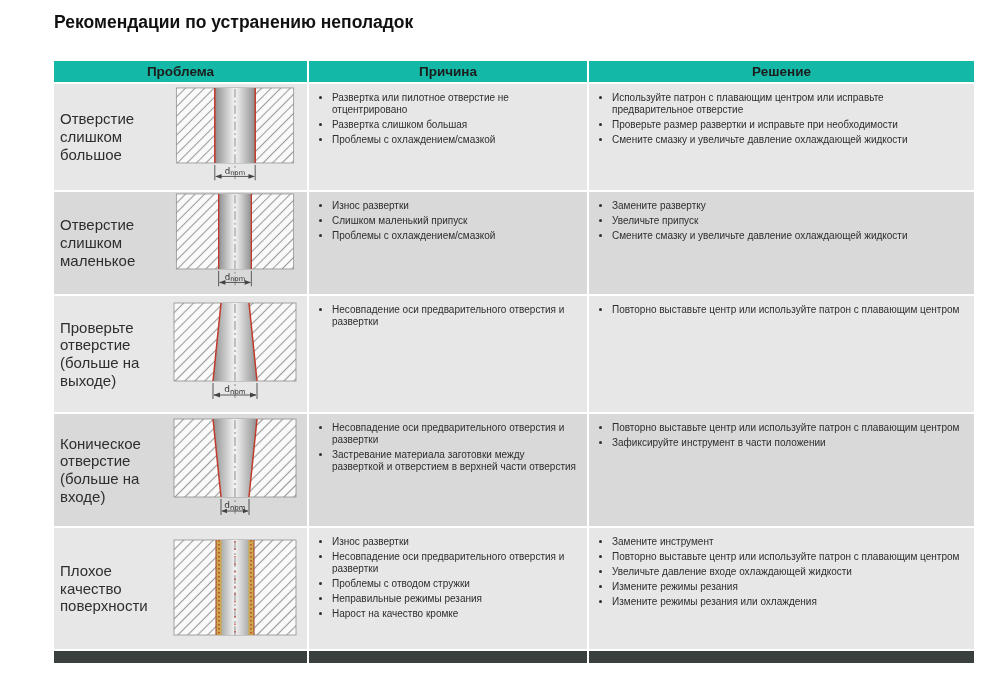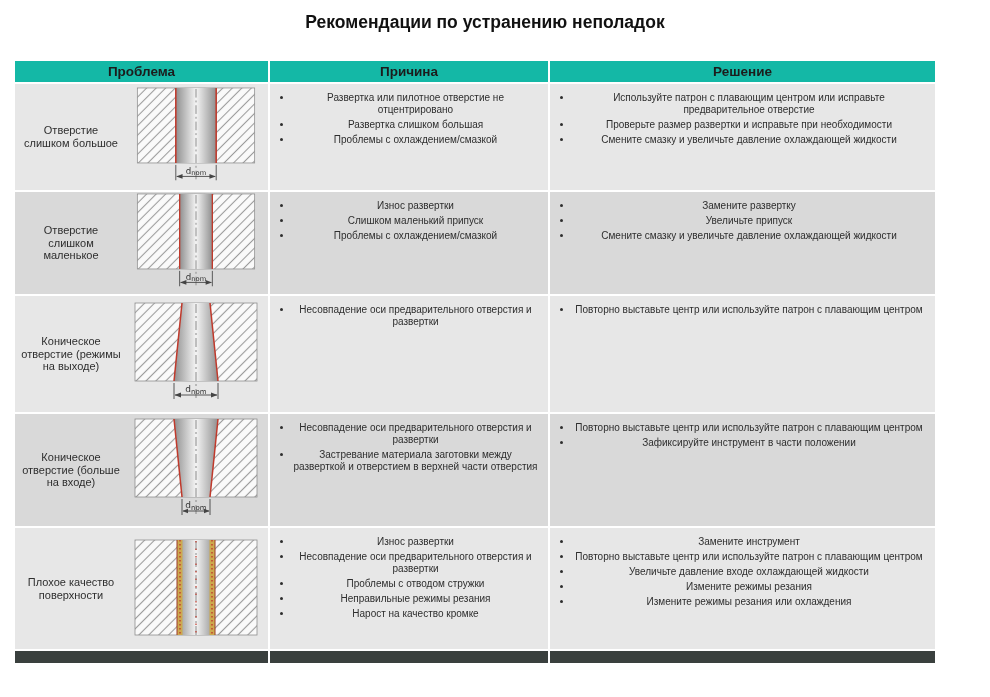--- a/index.html
+++ b/index.html
@@ -1,39 +1,39 @@
 <!DOCTYPE html>
 <html><head>
 <meta charset="utf-8">
 <style>
   html,body { margin:0; padding:0; background:#fff; }
   .page {
     width:990px; height:697px; box-sizing:border-box;
-    padding:12px 35px 0 15px; background:#fff;
+    padding:12px 35px 0 54px; background:#fff;
     font-family:"Liberation Sans","DejaVu Sans",sans-serif;
-    color:#2e2e2e; position:relative; overflow:hidden;text-align:center;
+    color:#2e2e2e; position:relative; overflow:hidden;
   }
   .title { margin:0 0 28px 0; font-size:17.5px; font-weight:bold; color:#111; }
   .tbl {
     display:grid;
     grid-template-columns:253px 278px 385px;
     grid-template-rows:21px 106px 102px 116px 112px 121px 12px;
     gap:2px; width:920px; background:#fff;
   }
   .hcell {
     background:#14b8a6; font-weight:bold; font-size:13.5px; color:#1c1c1c;
     display:flex; align-items:center; justify-content:center;
   }
   .bg-a { background:#e7e7e7; }
   .bg-b { background:#d9d9d9; }
   .cell { padding:6px 10px 4px 6px; font-size:10px; line-height:1.2; overflow:hidden; }
   .blist { margin:2px 0 0 0; padding:0 0 0 17px; list-style:disc; }
   .blist li { margin:0 0 3px 0; }
   .pcell { display:flex; align-items:center; padding-left:6px; overflow:hidden; }
-  .plabel { flex:0 0 auto; width:100px; font-size:11px; line-height:1.18; color:#2e2e2e; }
+  .plabel { flex:0 0 auto; width:100px; font-size:15px; line-height:1.18; color:#2e2e2e; }
   .pimg { margin-left:auto; padding-right:2px; display:flex; align-items:center; }
   .pimg svg { display:block; }
   .fcell { background:#3a403e; }
   svg text { font-family:"DejaVu Sans","Liberation Sans",sans-serif; }
 </style>
 </head>
 <body>
 
 <svg width="0" height="0" style="position:absolute">
   <defs>
@@ -124,21 +124,21 @@
     </div>
     <div class="cell bg-b">
       <ul class="blist">
         <li>Замените развертку</li>
         <li>Увеличьте припуск</li>
         <li>Смените смазку и увеличьте давление охлаждающей жидкости</li>
       </ul>
     </div>
 
     <div class="pcell bg-a">
-      <div class="plabel">Коническое отверстие (режимы на выходе)</div>
+      <div class="plabel">Проверьте отверстие (больше на выходе)</div>
       <div class="pimg">
         <svg viewBox="0 0 150 104" width="150" height="104">
           <rect x="14" y="1" width="122" height="78" fill="url(#hatch)" stroke="#8f8f8f" stroke-width="0.8"></rect>
           <polygon points="61,1 89,1 97,79 53,79" fill="url(#cyl)"></polygon>
           <line x1="61" y1="1" x2="53" y2="79" stroke="#c0392b" stroke-width="1.5"></line>
           <line x1="89" y1="1" x2="97" y2="79" stroke="#c0392b" stroke-width="1.5"></line>
           <line x1="75" y1="2" x2="75" y2="98" stroke="#8a8a8a" stroke-width="1" stroke-dasharray="9 3 2 3"></line>
           <g stroke="#444" stroke-width="0.9">
             <line x1="53" y1="81" x2="53" y2="97"></line>
               <line x1="97" y1="81" x2="97" y2="97"></line>

